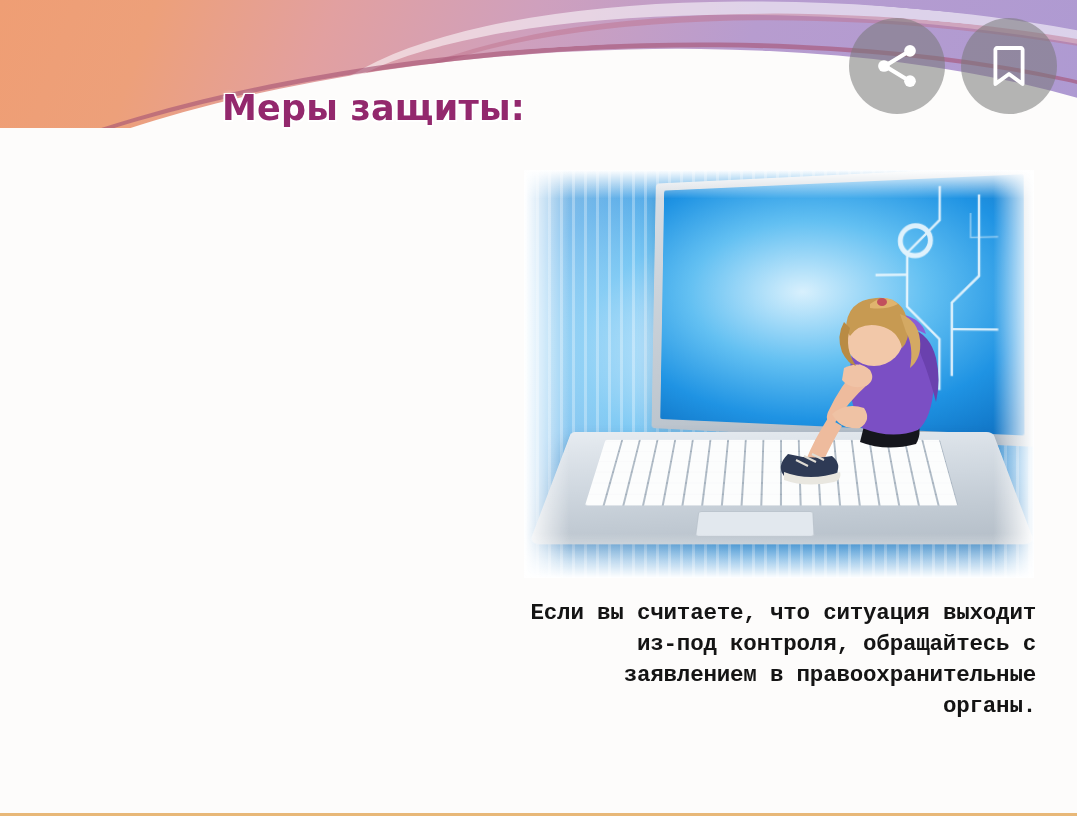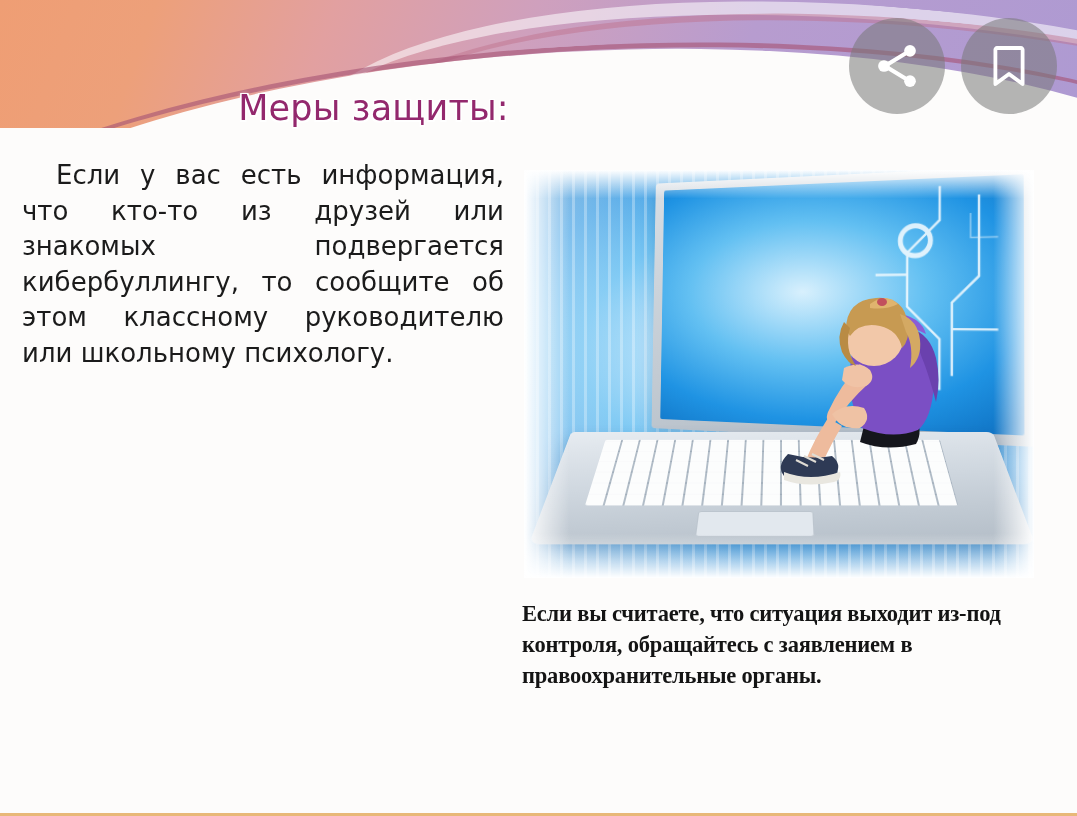--- a/index.html
+++ b/index.html
@@ -107,21 +107,21 @@
 
   
   .deck-title {
     position:absolute;
     left:0; top:88px;
     width:1077px;
     text-align:center;
     padding-right:330px;
     font-family:"DejaVu Sans", sans-serif;
     font-size:35px;
-    font-weight:normal;
+    font-weight:bold;
     letter-spacing:.2px;
     color:#93286d;
     text-shadow:
       -1.5px -1.5px 0 #ffffff,
        1.5px -1.5px 0 #ffffff,
       -1.5px  1.5px 0 #ffffff,
        1.5px  1.5px 0 #ffffff,
        0 0 4px rgba(255,255,255,.9);
     z-index:30;
   }
@@ -238,22 +238,22 @@
 
   
   .girl { position:absolute; left:246px; top:98px; width:200px; height:218px; }
 
   
   .photo-caption {
     position:absolute;
     left:522px;
     top:598px;
     width:514px;
-    text-align:left;
-    font-family:Liberation Serif, serif;
+    text-align:right;
+    font-family:Liberation Mono, monospace;
     font-size:22.5px;
     font-weight:bold;
     line-height:31px;
     color:#141414;
     letter-spacing:-.2px;
   }
 
   
   .bottom-rule {
     position:absolute;
@@ -295,21 +295,20 @@
           <path d="M6 3h12a0.8 0.8 0 0 1 0.8 0.8V21l-6.8-5-6.8 5V3.8A0.8 0.8 0 0 1 6 3z"></path>
         </svg>
       </span>
     </div>
 
   </div>
 
   <div class="deck-title">Меры защиты:</div>
 
   <div class="text-col">
-    <p class="para">Если у вас есть информация, что кто-то из друзей или знакомых подвергается кибербуллингу, то сообщите об этом классному руководителю или школьному психологу.</p>
   </div>
 
   <div class="photo">
     <div class="photo-scene"></div>
     <div class="streaks"></div>
     <div class="streaks-fade"></div>
 
     <div class="laptop-lid">
       <div class="laptop-screen">
         <svg class="circuit" viewBox="0 0 380 250" preserveAspectRatio="none">

